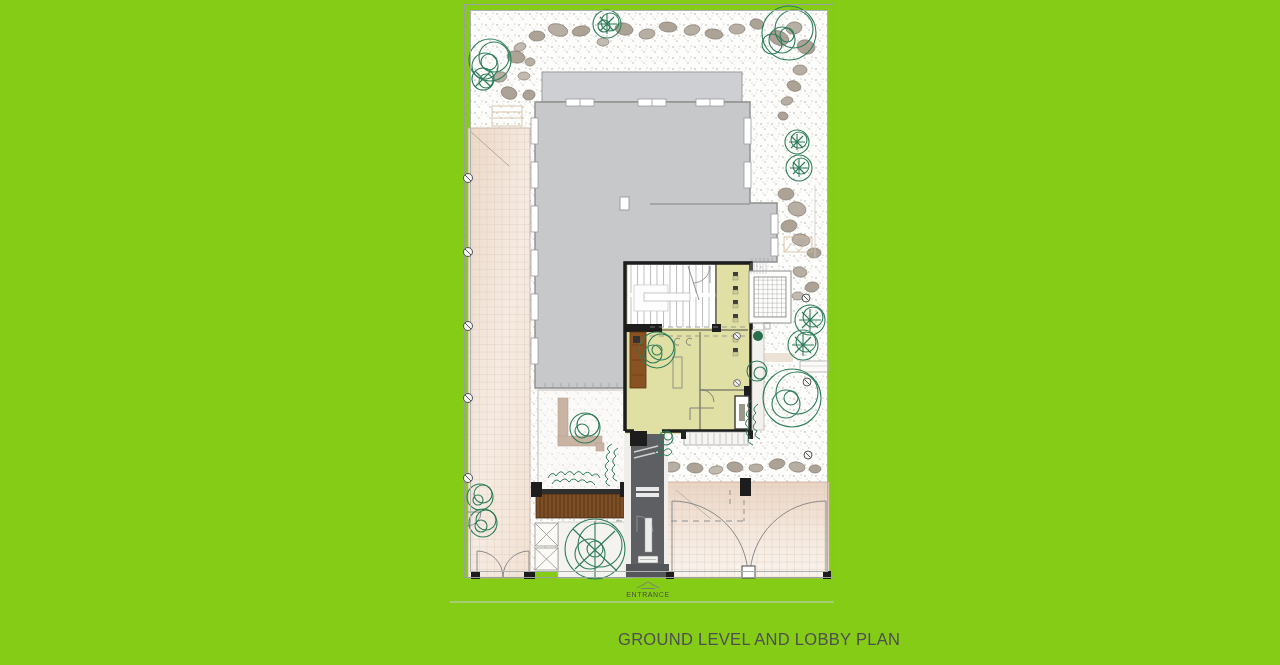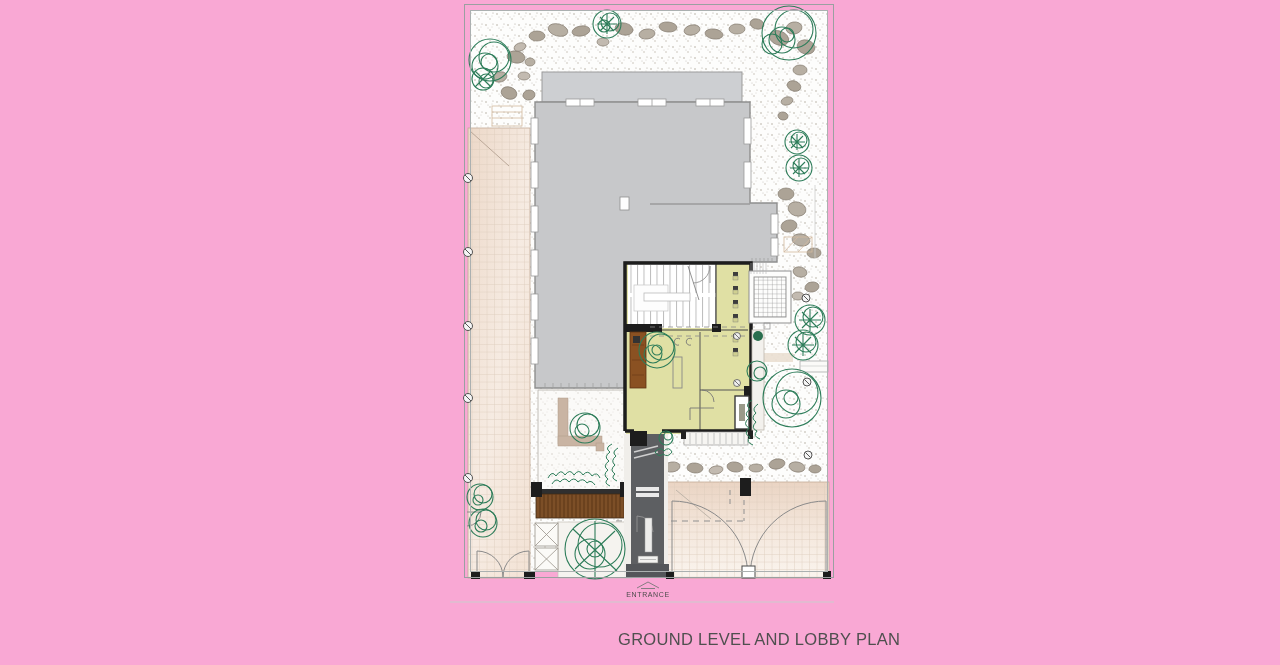--- a/index.html
+++ b/index.html
@@ -1,16 +1,16 @@
 <!DOCTYPE html>
 <html><head>
 <meta charset="utf-8">
 <style>
   html,body{margin:0;padding:0;background:#ffffff;}
-  .canvas{position:relative;width:1280px;height:665px;background:#f9a8d4;overflow:hidden;
+  .canvas{position:relative;width:1280px;height:665px;background:#84cc16;overflow:hidden;
           font-family:"Liberation Sans",sans-serif;}
   .plan-svg{position:absolute;left:0;top:0;}
   .caption{position:absolute;left:618px;top:630px;width:260px;
            font-size:16.5px;letter-spacing:.3px;color:#4f4f4f;
            font-family:"Liberation Sans",sans-serif;white-space:nowrap;}
 </style>
 </head>
 <body>
 
 <div class="canvas">

